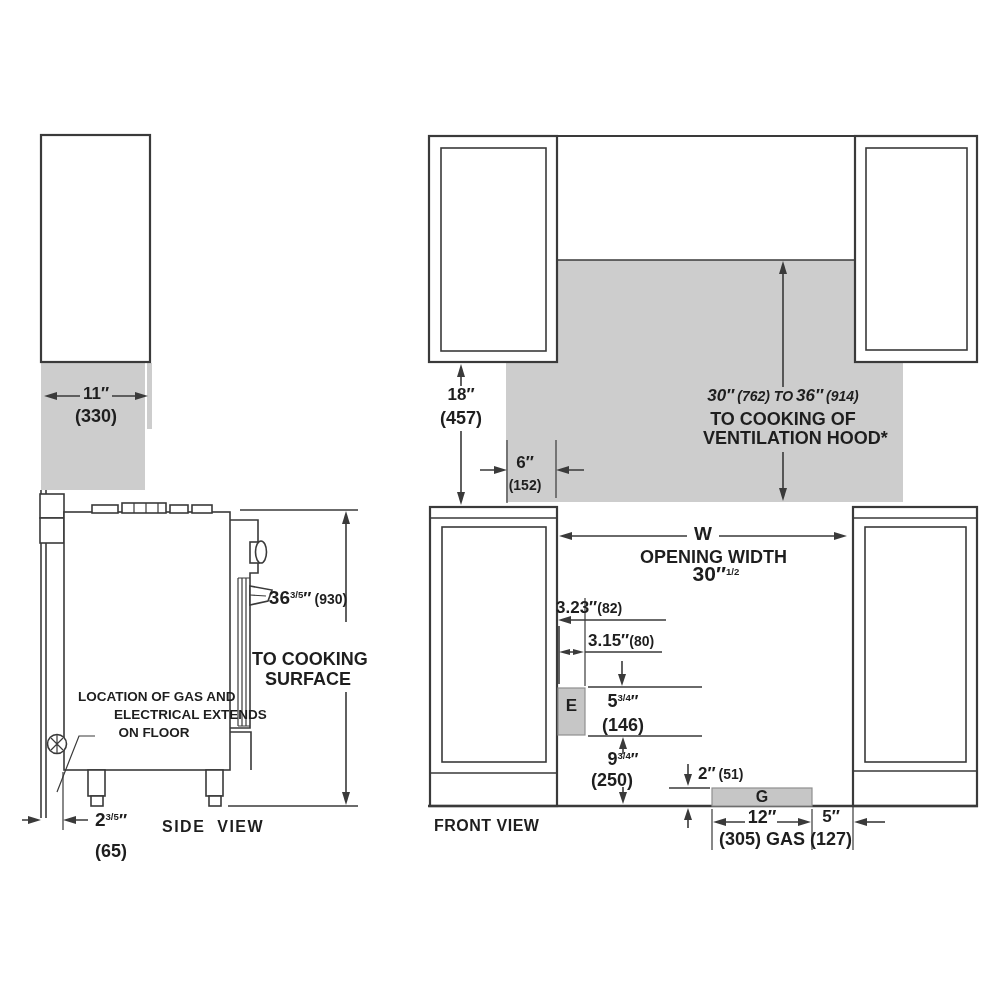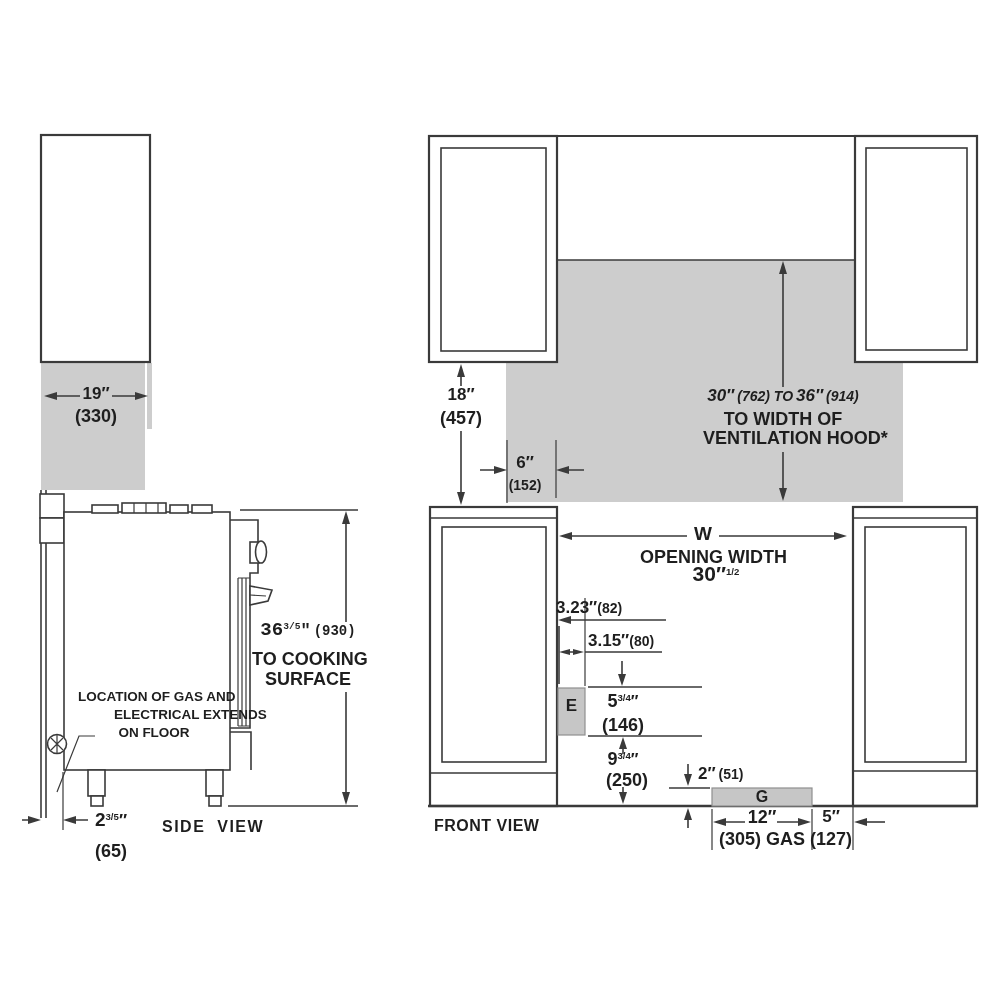--- a/index.html
+++ b/index.html
@@ -210,60 +210,60 @@
       <polygon class="ah" points="811,822 798,818 798,826"></polygon>
     </g>
 
     <g>
       <path class="ln thin" d="M853,806 V850"></path>
       <path class="ln" d="M866,822 H885"></path>
       <polygon class="ah" points="854,822 867,818 867,826"></polygon>
     </g>
   </svg>
 
-  <div class="t c s17" style="left:64px;top:385px;width:64px;"><span>19″</span></div>
+  <div class="t c s17" style="left:64px;top:385px;width:64px;"><span>11″</span></div>
   <div class="t c s15" style="left:64px;top:407px;width:64px;"><span>(330)</span></div>
 
   <div class="t c s13" style="left:78px;top:690px;width:152px;"><span>LOCATION OF GAS AND</span></div>
   <div class="t c s13" style="left:78px;top:708px;width:152px;padding-left:36px;"><span>ELECTRICAL EXTENDS</span></div>
   <div class="t c s13" style="left:78px;top:726px;width:152px;"><span>ON FLOOR</span></div>
 
-  <div class="t c" style="left:252px;top:621px;width:112px;font-family:Liberation Mono, monospace;"><span class="s19">36</span><span class="fr s19">3/5</span><span class="s17">″</span><span class="inline-sm" style="margin-left:3px;">(930)</span></div>
+  <div class="t c" style="left:252px;top:588px;width:112px;"><span class="s19">36</span><span class="fr s19">3/5</span><span class="s17">″</span><span class="inline-sm" style="margin-left:3px;">(930)</span></div>
   <div class="t c s15" style="left:252px;top:650px;width:112px;"><span>TO COOKING</span></div>
   <div class="t c s15" style="left:252px;top:670px;width:112px;"><span>SURFACE</span></div>
 
   <div class="t c" style="left:80px;top:810px;width:62px;"><span class="s19">2</span><span class="fr s19">3/5</span><span class="s17">″</span></div>
   <div class="t c s15" style="left:80px;top:842px;width:62px;"><span>(65)</span></div>
 
   <div class="t s16 ls" style="left:162px;top:819px;"><span>SIDE  VIEW</span></div>
 
   <div class="t c s17" style="left:432px;top:386px;width:58px;"><span>18″</span></div>
   <div class="t c s15" style="left:432px;top:409px;width:58px;"><span>(457)</span></div>
 
   <div class="t c s17" style="left:500px;top:454px;width:50px;"><span>6″</span></div>
   <div class="t c s14" style="left:500px;top:478px;width:50px;"><span>(152)</span></div>
 
   <div class="t c" style="left:695px;top:387px;width:176px;font-style:italic;"><span class="s17">30″</span><span class="inline-sm" style="margin:0 3px;">(762) TO</span><span class="s17">36″</span><span class="inline-sm" style="margin-left:3px;">(914)</span></div>
-  <div class="t c s15" style="left:703px;top:410px;width:160px;"><span>TO WIDTH OF</span></div>
+  <div class="t c s15" style="left:703px;top:410px;width:160px;"><span>TO COOKING OF</span></div>
   <div class="t c s15" style="left:703px;top:429px;width:160px;text-align:center;"><span>VENTILATION HOOD*</span></div>
 
   <div class="t c s19" style="left:688px;top:524px;width:30px;"><span>W</span></div>
   <div class="t c s15" style="left:640px;top:548px;width:130px;"><span>OPENING WIDTH</span></div>
   <div class="t c" style="left:660px;top:563px;width:112px;"><span class="s21">30″</span><span class="fr s21">1/2</span></div>
 
   <div class="t" style="left:556px;top:599px;"><span class="s17">3.23″</span><span class="inline-sm">(82)</span></div>
   <div class="t" style="left:588px;top:632px;"><span class="s17">3.15″</span><span class="inline-sm">(80)</span></div>
 
   <div class="t c s17" style="left:558px;top:697px;width:27px;"><span>E</span></div>
 
   <div class="t c" style="left:592px;top:692px;width:62px;"><span class="s18">5</span><span class="fr s18">3/4</span><span class="s16">″</span></div>
   <div class="t c s15" style="left:592px;top:716px;width:62px;"><span>(146)</span></div>
 
   <div class="t c" style="left:592px;top:750px;width:62px;"><span class="s18">9</span><span class="fr s18">3/4</span><span class="s16">″</span></div>
-  <div class="t c s15" style="left:596px;top:771px;width:62px;text-align:center;"><span>(250)</span></div>
+  <div class="t c s15" style="left:581px;top:771px;width:62px;text-align:center;"><span>(250)</span></div>
 
   <div class="t" style="left:698px;top:765px;"><span class="s17">2″</span><span class="inline-sm" style="margin-left:3px;">(51)</span></div>
 
   <div class="t c s16" style="left:712px;top:789px;width:100px;"><span>G</span></div>
 
   <div class="t c s18" style="left:722px;top:808px;width:80px;"><span>12″</span></div>
   <div class="t c s15" style="left:712px;top:830px;width:100px;"><span>(305) GAS</span></div>
 
   <div class="t c s17" style="left:808px;top:808px;width:46px;"><span>5″</span></div>
   <div class="t c s15" style="left:806px;top:830px;width:50px;"><span>(127)</span></div>

